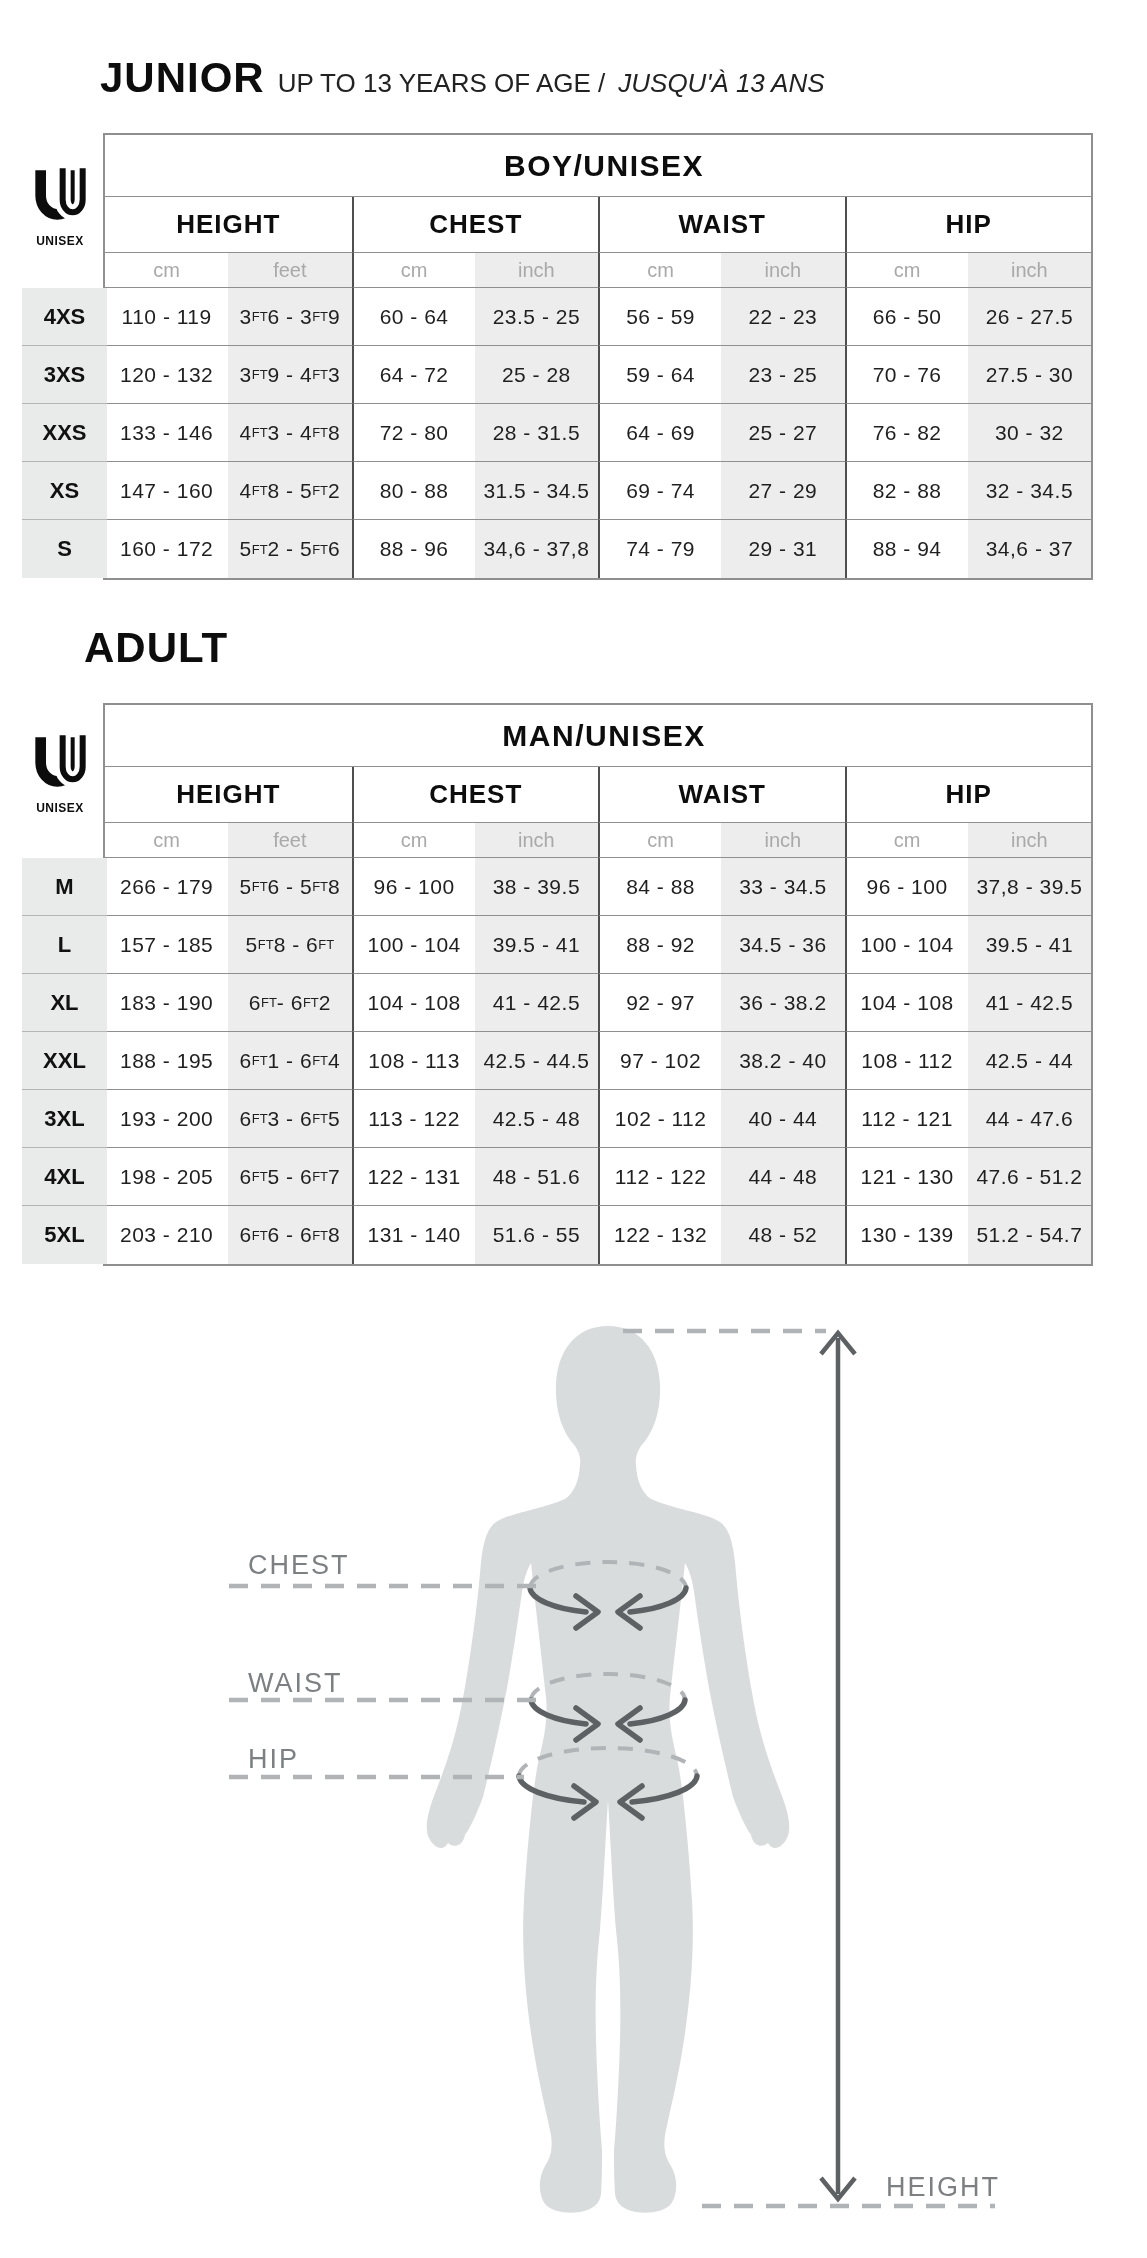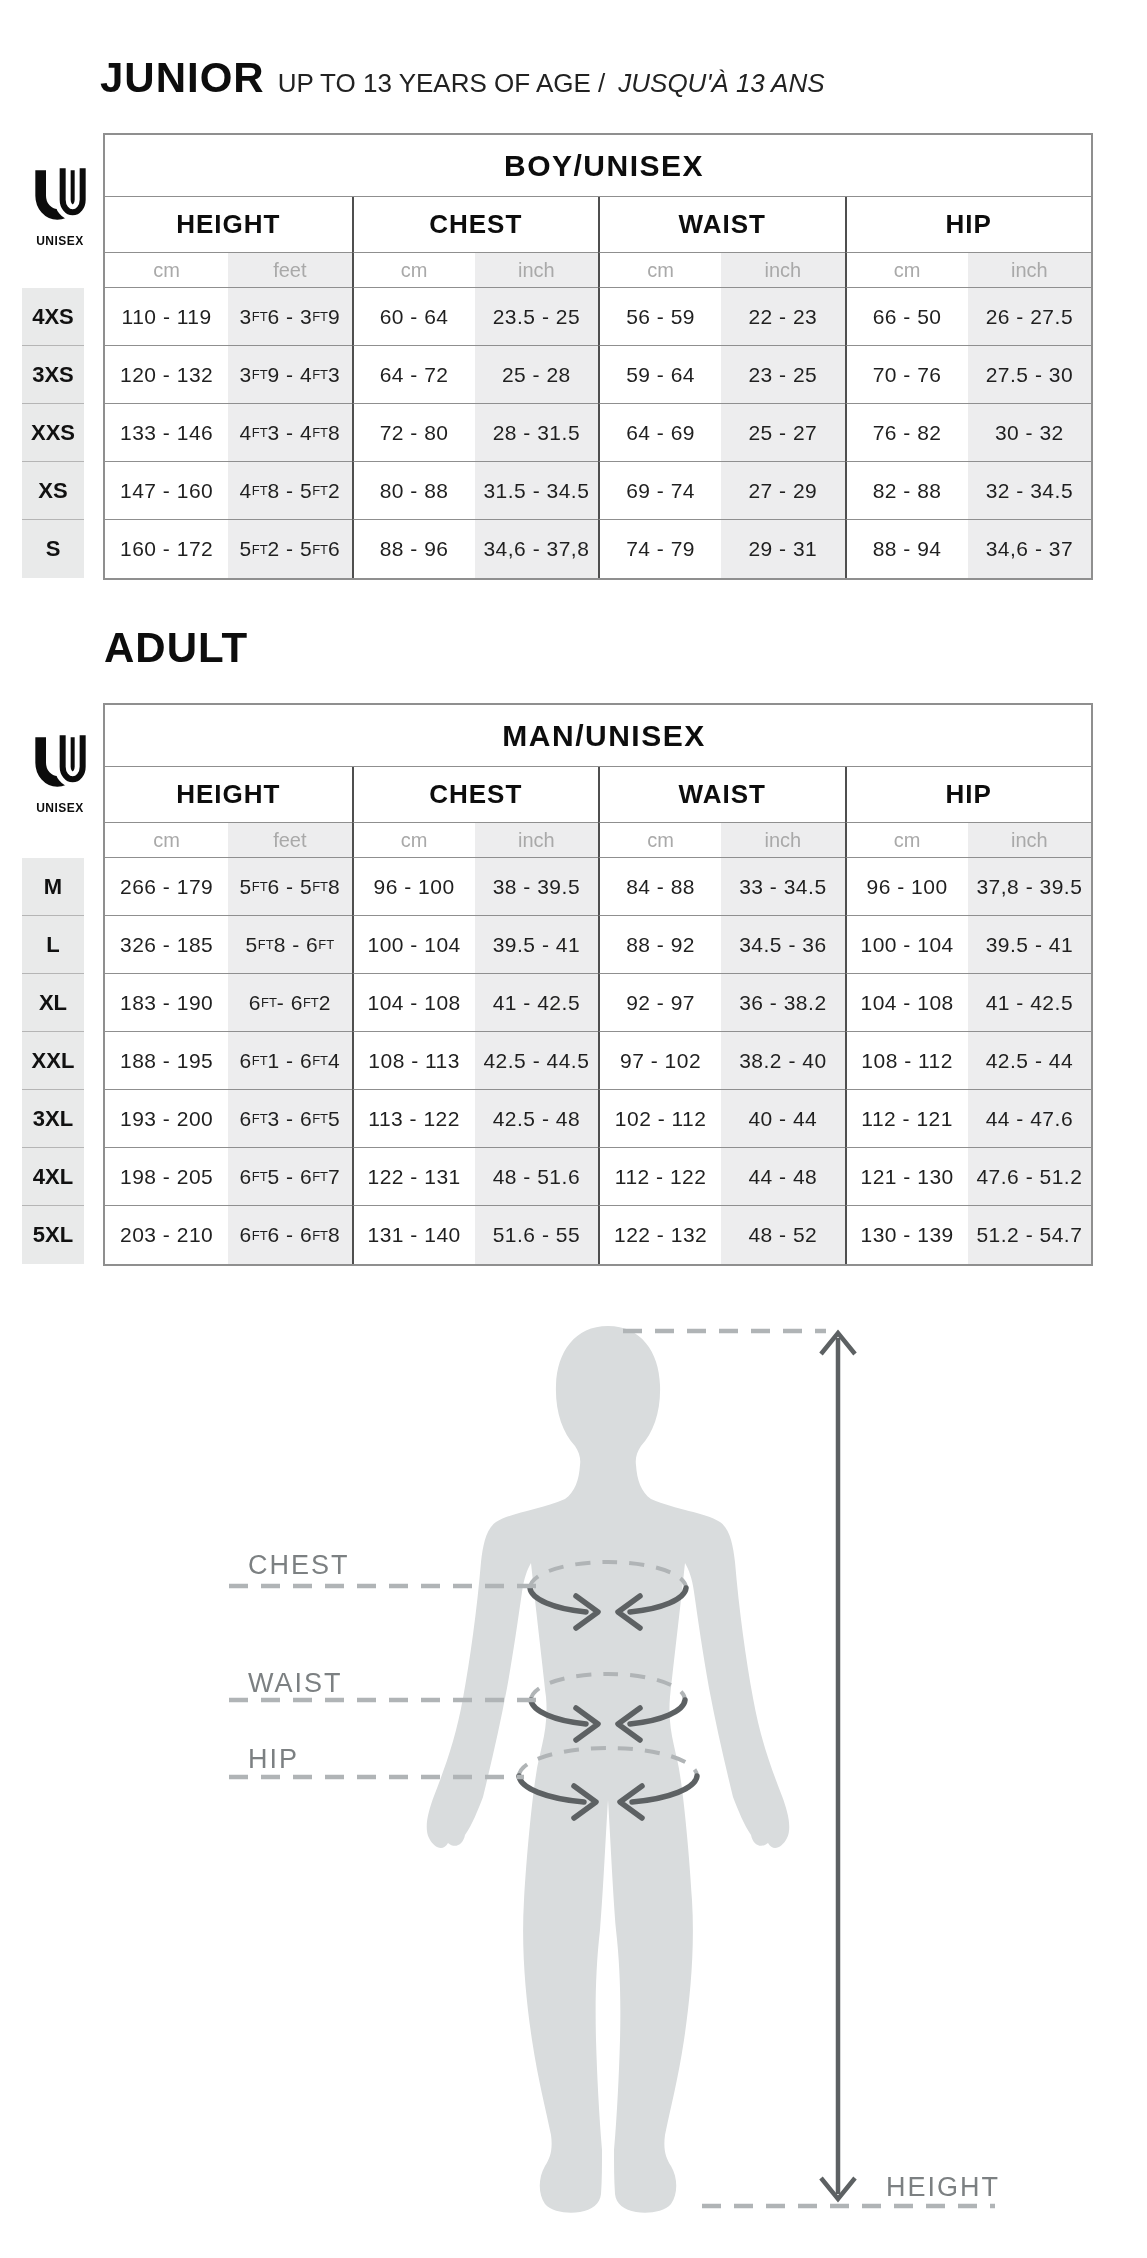--- a/index.html
+++ b/index.html
@@ -50,21 +50,21 @@
     font-size: 26px; font-weight: 800; letter-spacing: 1px;
     border-bottom: 1px solid var(--border); color:#0d0d0d;
   }
   .unit { font-size: 20px; color: var(--unit_text); border-bottom: 1px solid var(--border); }
   .data { font-size: 21px; color: #1f1f1f; letter-spacing: 0.5px; border-bottom: 1px solid var(--border); }
   .sheet-table .data:nth-last-child(-n+8) { border-bottom: none; }
   .stripe { background: var(--stripe); }
   .gstart { border-left: 2px solid var(--group_border); }
   .ft { font-size: 0.62em; letter-spacing: 0; }
 
-  .size-col { position: absolute; width: 62px; text-align: center; }
+  .size-col { position: absolute; width: 85px; text-align: center; }
   .size-cell {
     height: 58px; background: var(--size_col_bg);
     display: flex; align-items: center; justify-content: center;
     font-size: 22px; font-weight: 800; color:#111;
     border-bottom: 1px solid #b5b5b5;
   }
   .size-cell:last-child { border-bottom: none; }
 
   
   .diagram { position: absolute; left: 0; top: 1300px; }
@@ -151,21 +151,21 @@
       <div class="cell data stripe">34,6 - 37</div>
     </div>
   <div class="size-col" style="left:22px; top:288px;">
       <div class="size-cell">4XS</div>
       <div class="size-cell">3XS</div>
       <div class="size-cell">XXS</div>
       <div class="size-cell">XS</div>
       <div class="size-cell">S</div>
     </div>
 
-  <div class="heading-row" style="left:104px; top:624px;">
+  <div class="heading-row" style="left:84px; top:624px;">
     <span class="h-main">ADULT</span>
   </div>
 
   <div class="logo" style="left:20px; top:731px;">
     <svg width="60" height="66" viewBox="0 0 90 92">
       <path class="u-stroke" style="stroke-width:16" d="M16 6 L16 44 A25 28 0 0 0 66 44 L66 6"></path>
       <path class="u-halo" style="stroke-width:24" d="M49 3 L49 50 A15 19 0 0 0 79 50 L79 3"></path>
       <path class="u-stroke" style="stroke-width:9" d="M49 3 L49 50 A15 19 0 0 0 79 50 L79 3"></path>
     </svg>
     <div class="logo-label">UNISEX</div>
@@ -186,21 +186,21 @@
       <div class="cell unit gstart">cm</div>
       <div class="cell unit stripe">inch</div>
       <div class="cell data">266 - 179</div>
       <div class="cell data stripe">5<span class="ft">FT</span>6 - 5<span class="ft">FT</span>8</div>
       <div class="cell data gstart">96 - 100</div>
       <div class="cell data stripe">38 - 39.5</div>
       <div class="cell data gstart">84 - 88</div>
       <div class="cell data stripe">33 - 34.5</div>
       <div class="cell data gstart">96 - 100</div>
       <div class="cell data stripe">37,8 - 39.5</div>
-      <div class="cell data">326 - 185</div>
+      <div class="cell data">157 - 185</div>
       <div class="cell data stripe">5<span class="ft">FT</span>8 - 6<span class="ft">FT</span></div>
       <div class="cell data gstart">100 - 104</div>
       <div class="cell data stripe">39.5 - 41</div>
       <div class="cell data gstart">88 - 92</div>
       <div class="cell data stripe">34.5 - 36</div>
       <div class="cell data gstart">100 - 104</div>
       <div class="cell data stripe">39.5 - 41</div>
       <div class="cell data">183 - 190</div>
       <div class="cell data stripe">6<span class="ft">FT</span> - 6<span class="ft">FT</span>2</div>
       <div class="cell data gstart">104 - 108</div>

